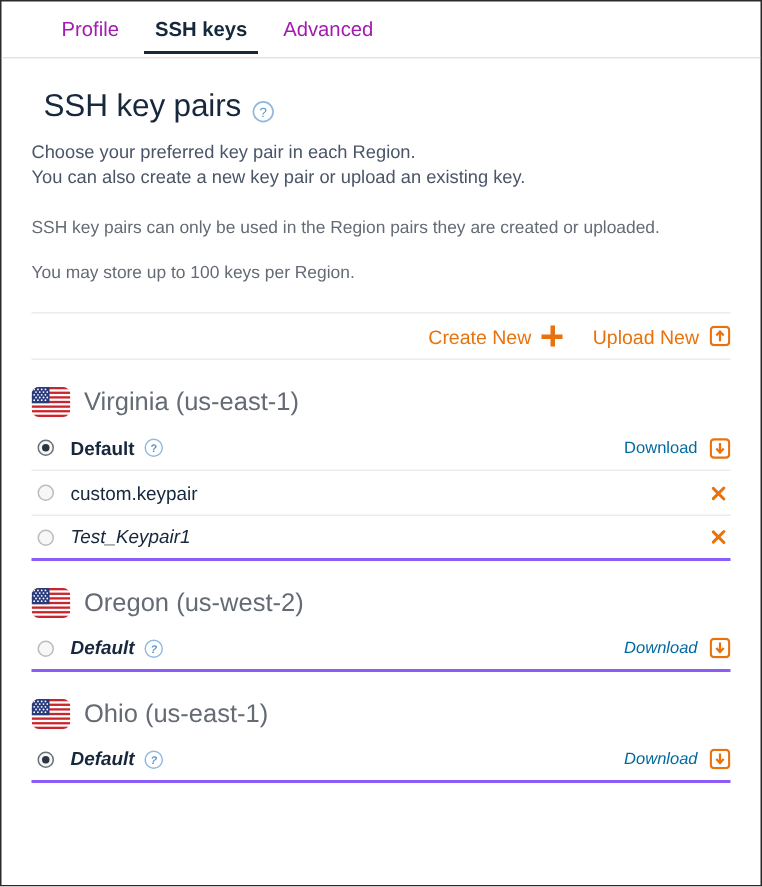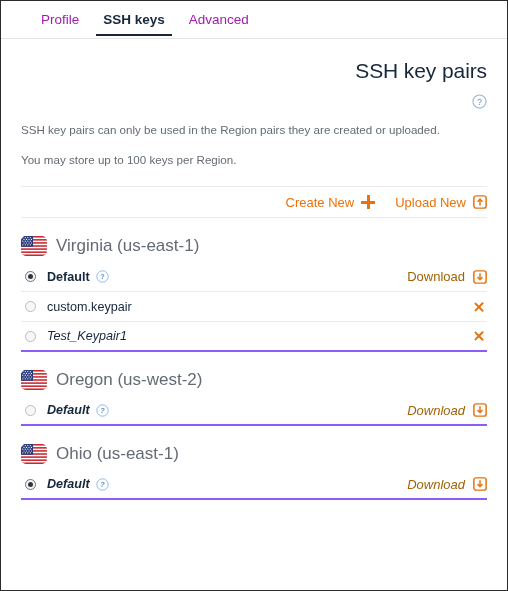--- a/index.html
+++ b/index.html
@@ -60,24 +60,23 @@
   
   .content {
     padding: 0 20px;
   }
   .page-title {
     margin: 20px 0 0 8px;
     font-size: 21px;
     font-weight: normal;
     color: #17273c;
     display: flex;
-    align-items: flex-end;
+    align-items: center;
     gap: 7px;
     letter-spacing: -0.1px;
-    flex-direction: column;
   }
 
   
   .help-icon {
     display: inline-block;
     width: 13px;
     height: 13px;
     flex: 0 0 13px;
   }
   .help-icon.big { width: 15px; height: 15px; flex-basis: 15px; }
@@ -211,22 +210,22 @@
     white-space: nowrap;
   }
   .key-label.bold { font-weight: bold; }
 
   .row-spacer { flex: 1 1 auto; }
 
   .download-link {
     display: flex;
     align-items: center;
     gap: 8px;
-    color: #a16207;
-    font-size: 13px;
+    color: #0369a1;
+    font-size: 11px;
     cursor: pointer;
     white-space: nowrap;
   }
   .box-icon { width: 14px; height: 14px; flex: 0 0 14px; display: block; }
 
   .delete-x {
     width: 14px;
     height: 14px;
     flex: 0 0 14px;
     position: relative;
@@ -268,20 +267,24 @@
     <h1 class="page-title">
       <span>SSH key pairs</span>
       <span class="help-icon big">
         <svg viewBox="0 0 16 16" width="100%" height="100%" aria-hidden="true">
           <circle cx="8" cy="8" r="7" fill="none" stroke="#8fb9e0" stroke-width="1.2"></circle>
           <text x="8" y="11.6" text-anchor="middle" font-family="Liberation Sans, sans-serif" font-size="9.5" fill="#5a93c8">?</text>
         </svg>
       </span>
     </h1>
 
+    <div class="intro">
+      <p>Choose your preferred key pair in each Region.</p>
+      <p>You can also create a new key pair or upload an existing key.</p>
+    </div>
 
     <div class="note">SSH key pairs can only be used in the Region pairs they are created or uploaded.</div>
     <div class="note second">You may store up to 100 keys per Region.</div>
   </div>
 
   <div class="rule-wrap rule-top">
       <hr class="rule">
     </div>
 
   <div class="actions-row">

